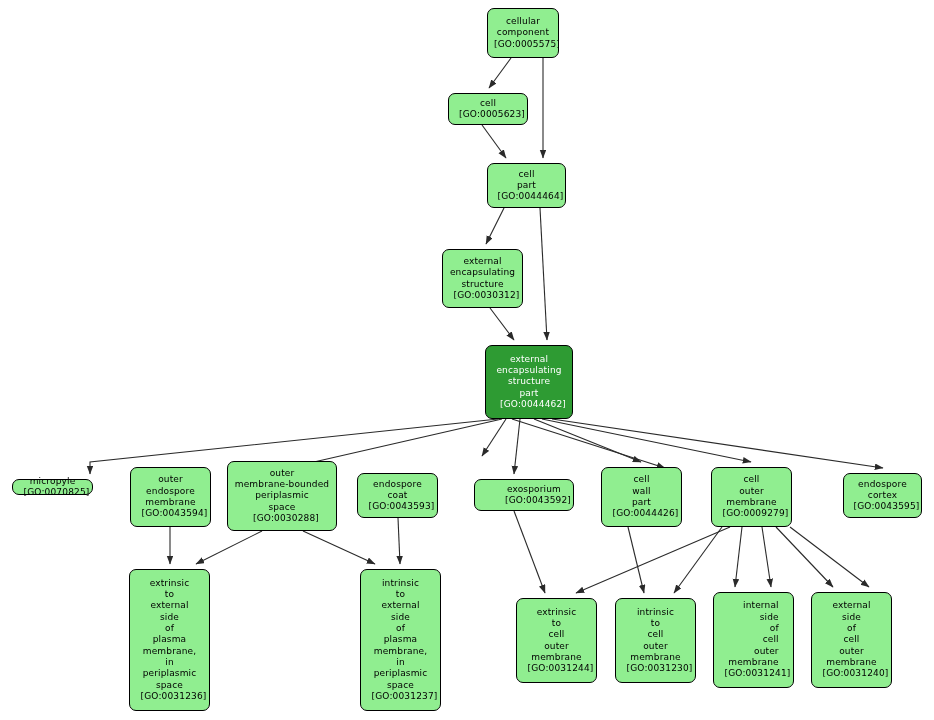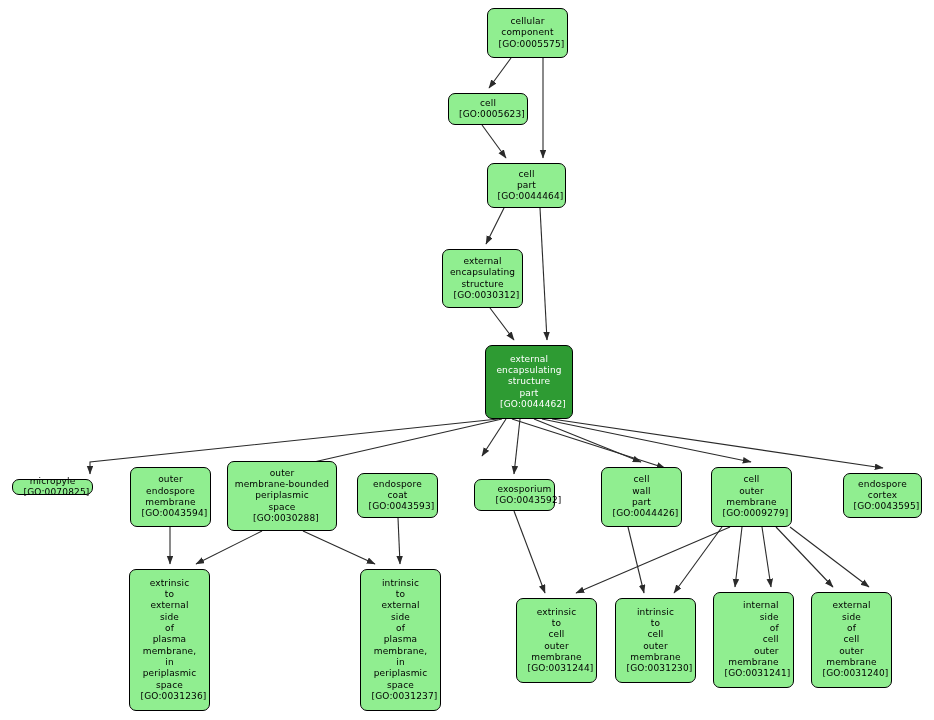--- a/index.html
+++ b/index.html
@@ -93,21 +93,21 @@
         <path d="M 730,527 L 576,593" fill="none" stroke="#2a2a2a" stroke-width="1.1" marker-end="url(#arrow)"></path>
         <path d="M 628,527 L 644,593" fill="none" stroke="#2a2a2a" stroke-width="1.1" marker-end="url(#arrow)"></path>
         <path d="M 722,527 L 674,593" fill="none" stroke="#2a2a2a" stroke-width="1.1" marker-end="url(#arrow)"></path>
         <path d="M 742,527 L 735,587" fill="none" stroke="#2a2a2a" stroke-width="1.1" marker-end="url(#arrow)"></path>
         <path d="M 762,527 L 771,587" fill="none" stroke="#2a2a2a" stroke-width="1.1" marker-end="url(#arrow)"></path>
         <path d="M 776,527 L 833,587" fill="none" stroke="#2a2a2a" stroke-width="1.1" marker-end="url(#arrow)"></path>
         <path d="M 790,527 L 869,587" fill="none" stroke="#2a2a2a" stroke-width="1.1" marker-end="url(#arrow)"></path>
       </g>
   </svg>
   <div id="node-layer">
-      <div class="go-node" style="left: 487px; top: 8px; width: 81px; height: 50px;"><span class="node-label">cellular
+      <div class="go-node" style="left: 487px; top: 8px; width: 72px; height: 50px;"><span class="node-label">cellular
 component</span><span class="node-id">[GO:0005575]</span></div>
       <div class="go-node" style="left: 448px; top: 93px; width: 80px; height: 32px;"><span class="node-label">cell</span><span class="node-id">[GO:0005623]</span></div>
       <div class="go-node" style="left: 487px; top: 163px; width: 79px; height: 45px;"><span class="node-label">cell
 part</span><span class="node-id">[GO:0044464]</span></div>
       <div class="go-node" style="left: 442px; top: 249px; width: 81px; height: 59px;"><span class="node-label">external
 encapsulating
 structure</span><span class="node-id">[GO:0030312]</span></div>
       <div class="go-node highlight" style="left: 485px; top: 345px; width: 88px; height: 74px;"><span class="node-label">external
 encapsulating
 structure
@@ -115,21 +115,21 @@
       <div class="go-node" style="left: 12px; top: 479px; width: 81px; height: 16px;"><span class="node-label">micropyle</span><span class="node-id">[GO:0070825]</span></div>
       <div class="go-node" style="left: 130px; top: 467px; width: 81px; height: 60px;"><span class="node-label">outer
 endospore
 membrane</span><span class="node-id">[GO:0043594]</span></div>
       <div class="go-node" style="left: 227px; top: 461px; width: 110px; height: 70px;"><span class="node-label">outer
 membrane-bounded
 periplasmic
 space</span><span class="node-id">[GO:0030288]</span></div>
       <div class="go-node" style="left: 357px; top: 473px; width: 81px; height: 45px;"><span class="node-label">endospore
 coat</span><span class="node-id">[GO:0043593]</span></div>
-      <div class="go-node" style="left: 474px; top: 479px; width: 81px; height: 32px; padding-left: 20px;"><span class="node-label">exosporium</span><span class="node-id">[GO:0043592]</span></div>
+      <div class="go-node" style="left: 474px; top: 479px; width: 100px; height: 32px; padding-left: 20px;"><span class="node-label">exosporium</span><span class="node-id">[GO:0043592]</span></div>
       <div class="go-node" style="left: 601px; top: 467px; width: 81px; height: 60px;"><span class="node-label">cell
 wall
 part</span><span class="node-id">[GO:0044426]</span></div>
       <div class="go-node" style="left: 711px; top: 467px; width: 81px; height: 60px;"><span class="node-label">cell
 outer
 membrane</span><span class="node-id">[GO:0009279]</span></div>
       <div class="go-node" style="left: 843px; top: 473px; width: 79px; height: 45px;"><span class="node-label">endospore
 cortex</span><span class="node-id">[GO:0043595]</span></div>
       <div class="go-node" style="left: 129px; top: 569px; width: 81px; height: 142px;"><span class="node-label">extrinsic
 to

